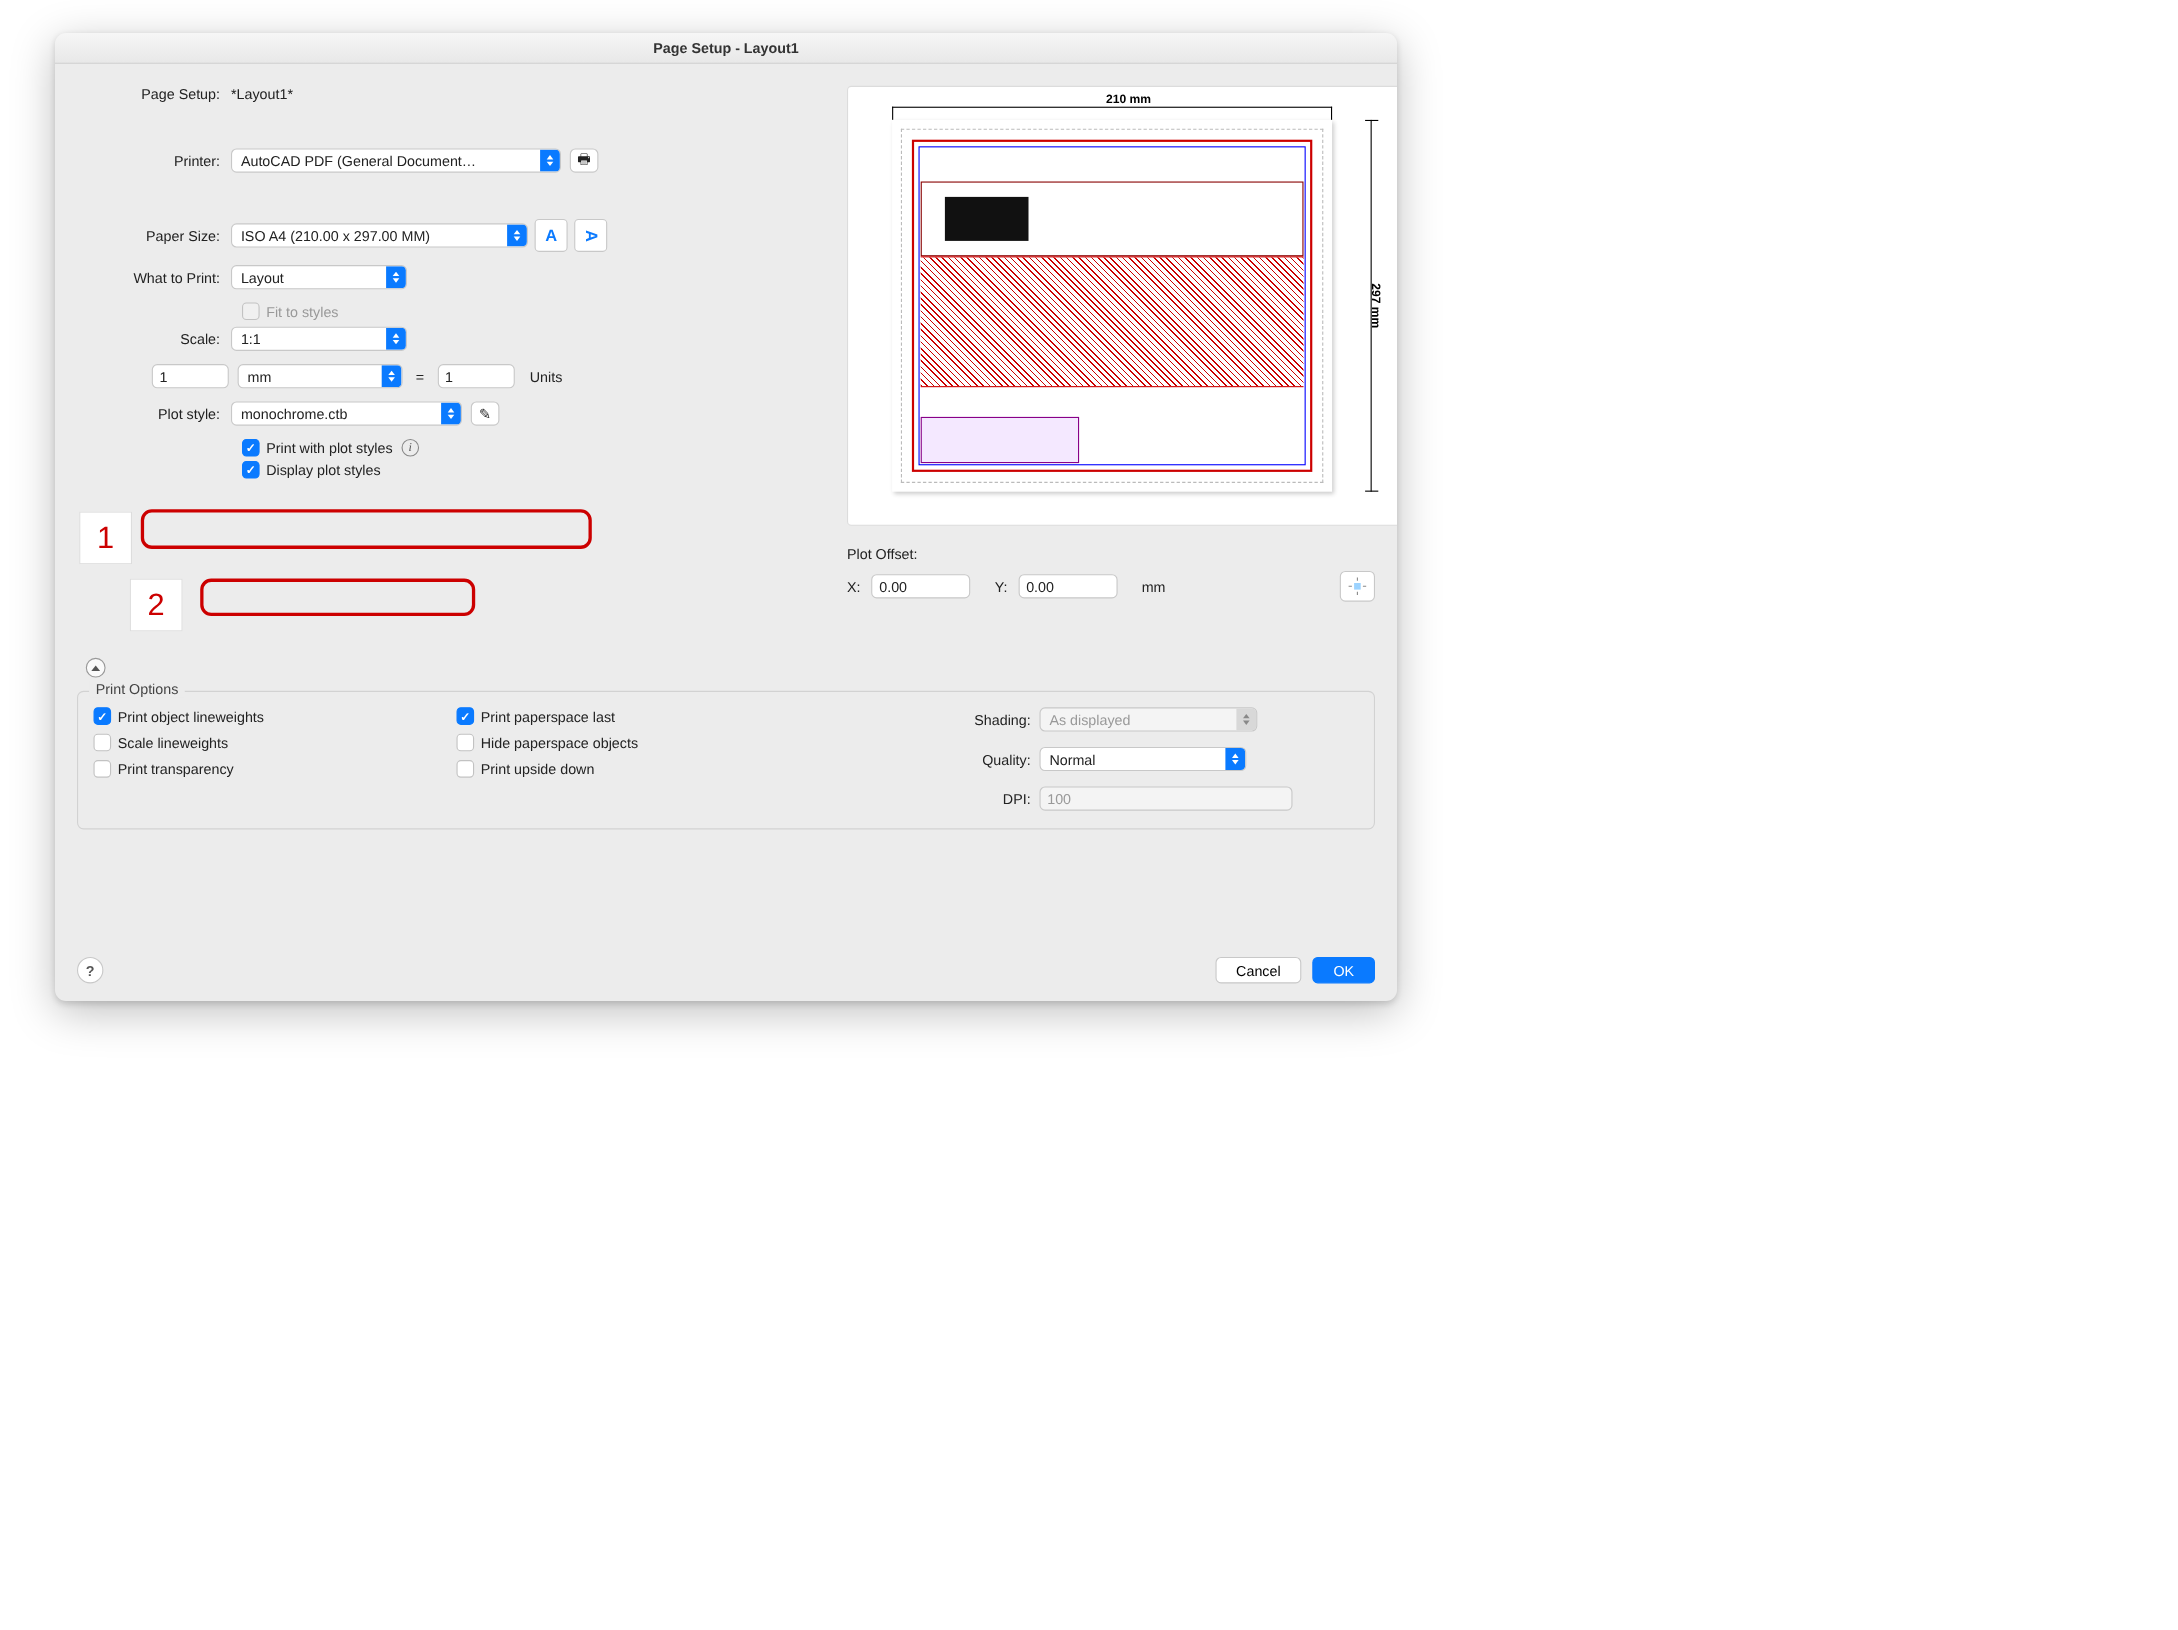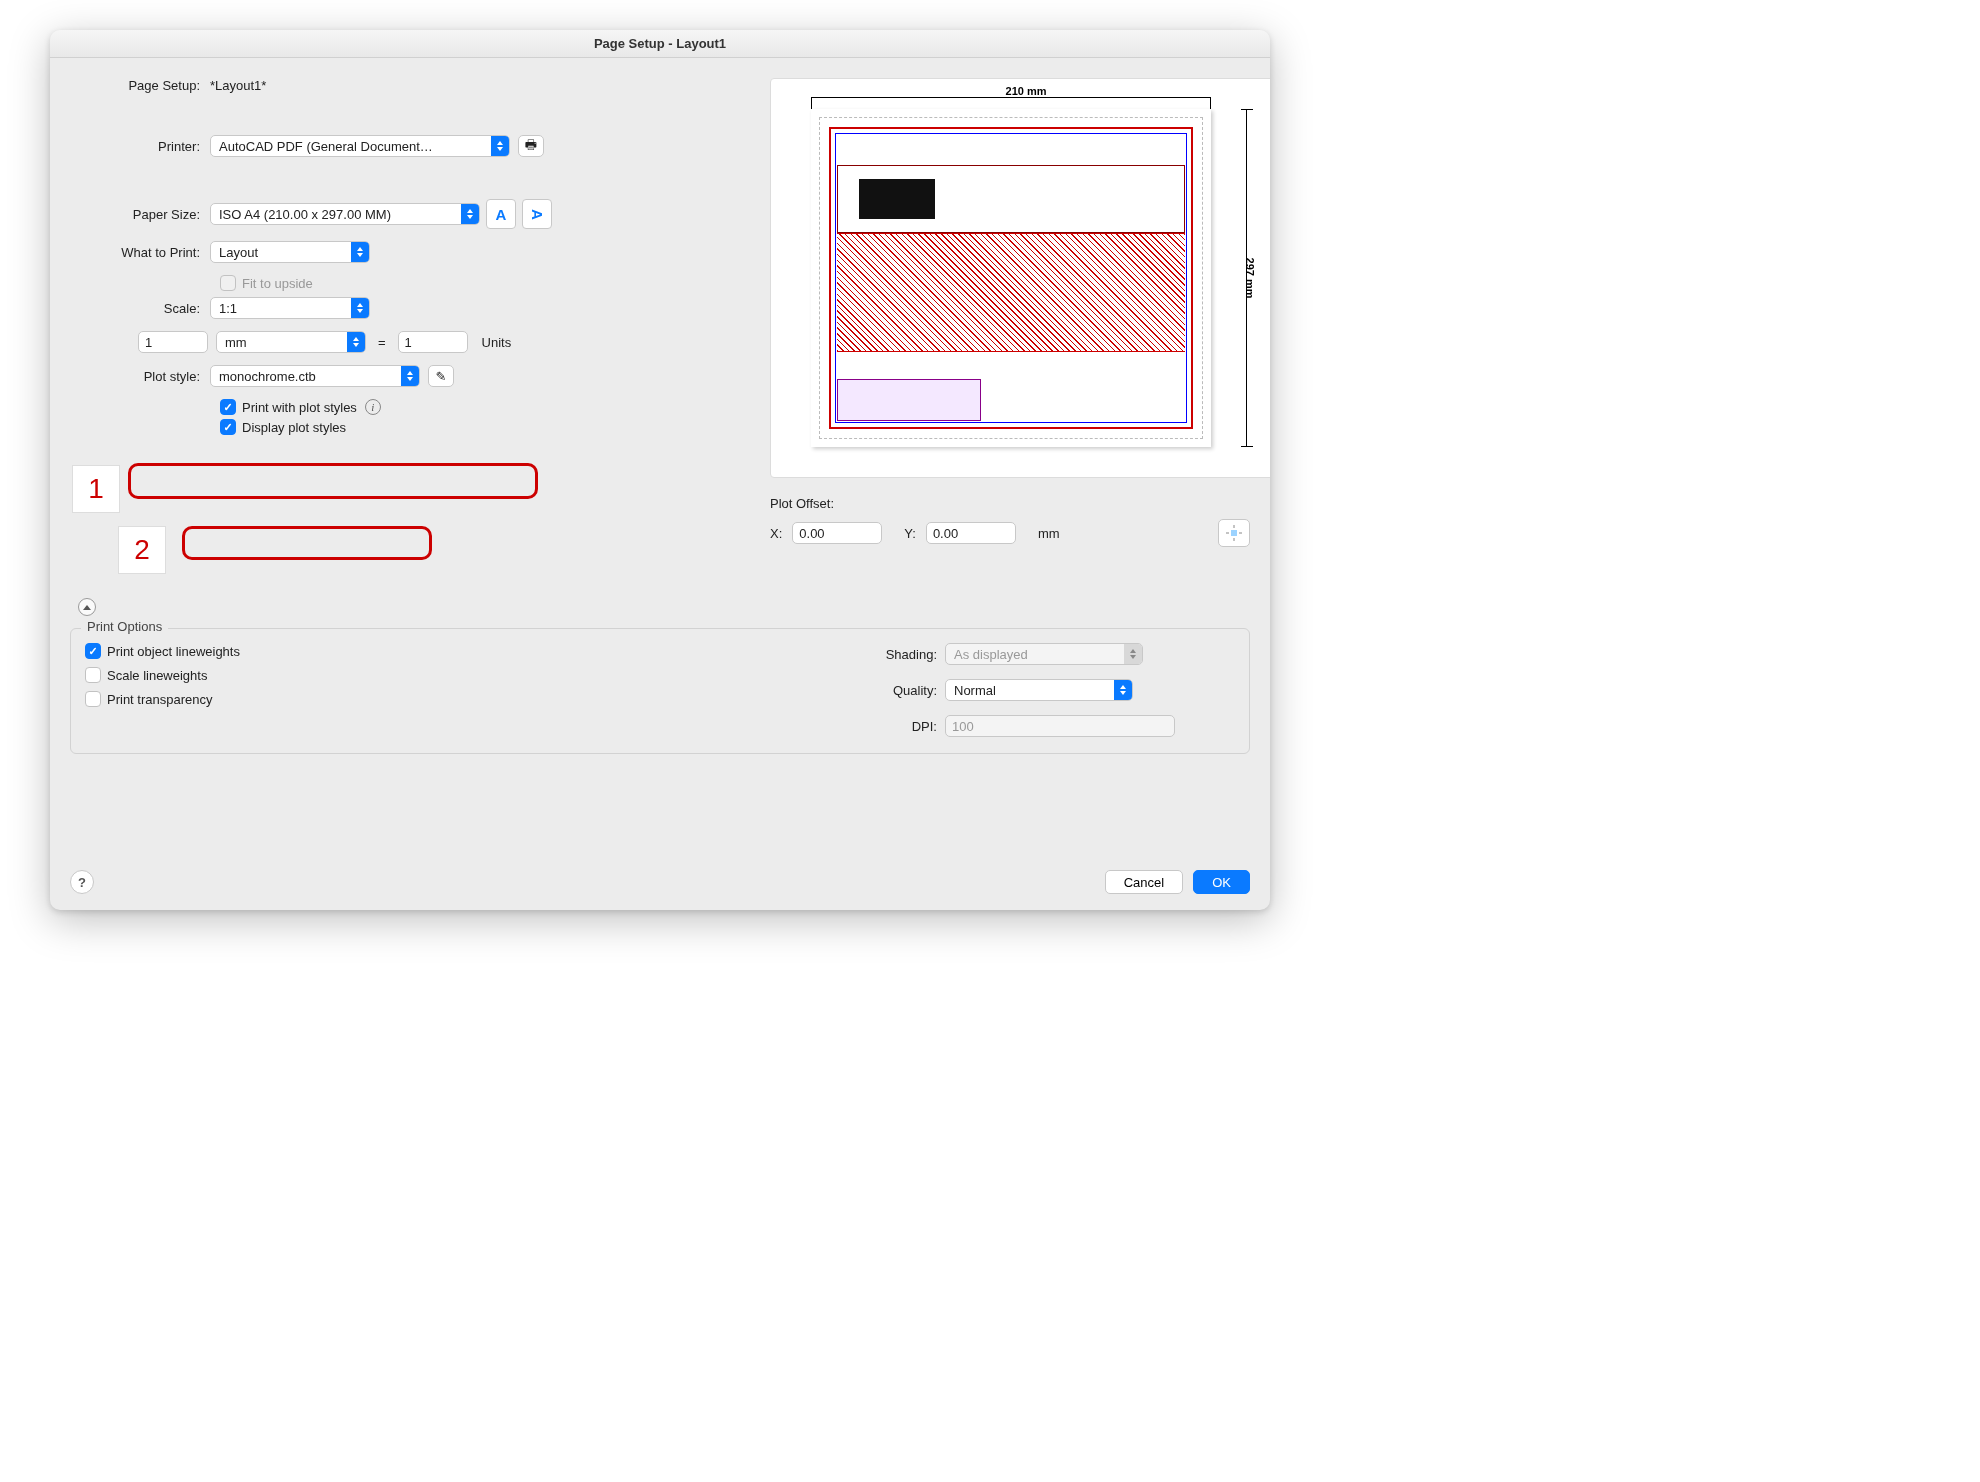--- a/index.html
+++ b/index.html
@@ -211,21 +211,21 @@
         <div class="lbl" style="width:140px">What to Print:</div>
         <div class="mac-select" style="width:160px">
           <span style="flex:1">Layout</span>
           <span class="caps"></span>
         </div>
       </div>
 
       <div class="row" style="margin-left:150px;margin-bottom:6px">
         <label class="chk disabled">
           <span class="box"></span>
-          <span>Fit to upside</span>
+          <span>Fit to styles</span>
         </label>
       </div>
 
       <div class="row">
         <div class="lbl">Scale:</div>
         <div class="mac-select" style="width:160px">
           <span style="flex:1">1:1</span>
           <span class="caps"></span>
         </div>
       </div>
@@ -332,20 +332,34 @@
           </label>
           <label class="chk">
             <span class="box"></span>
             <span>Scale lineweights</span>
           </label>
           <label class="chk">
             <span class="box"></span>
             <span>Print transparency</span>
           </label>
         </div>
+        <div class="col b">
+          <label class="chk">
+            <span class="box checked"></span>
+            <span>Print paperspace last</span>
+          </label>
+          <label class="chk">
+            <span class="box"></span>
+            <span>Hide paperspace objects</span>
+          </label>
+          <label class="chk">
+            <span class="box"></span>
+            <span>Print upside down</span>
+          </label>
+        </div>
         <div class="col c">
           <div class="orow">
             <div class="olbl">Shading:</div>
             <div class="mac-select disabled" style="width:198px">
               <span style="flex:1">As displayed</span>
               <span class="caps"></span>
             </div>
           </div>
           <div class="orow">
             <div class="olbl">Quality:</div>

